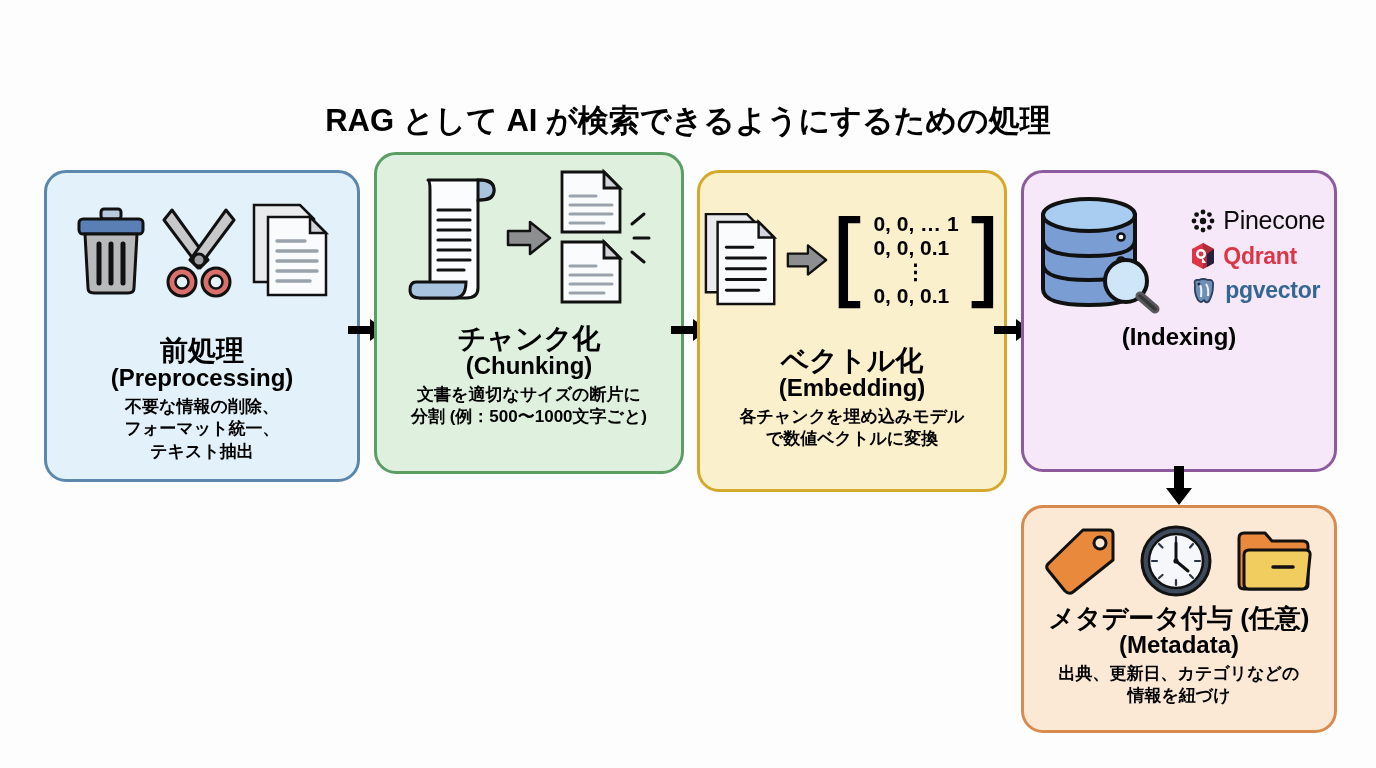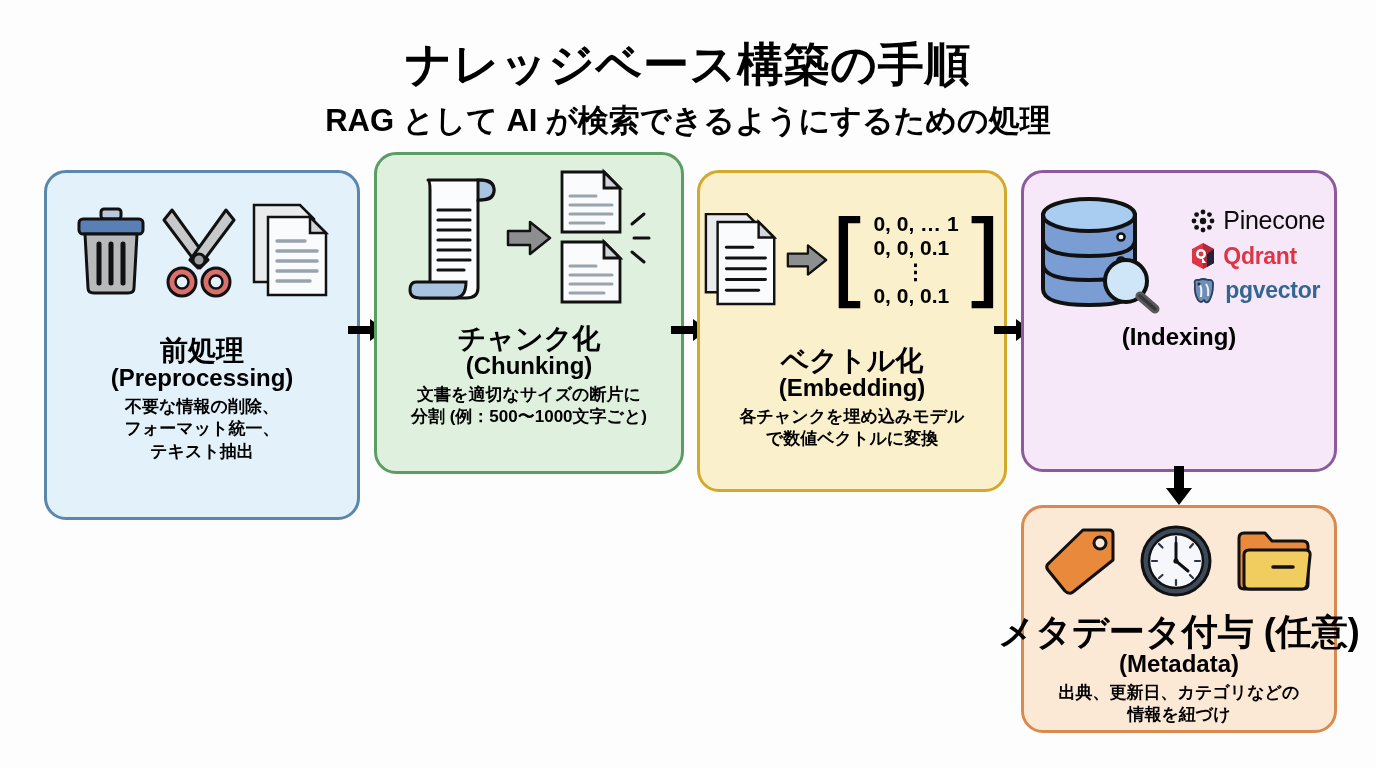--- a/index.html
+++ b/index.html
@@ -44,21 +44,21 @@
   .lbl-en {
     font-size: 24px; font-weight: 800; color: #000;
     text-align: center; line-height: 1.1; margin-top: -1px;
   }
   .lbl-desc {
     font-size: 17px; font-weight: 800; color: #000;
     text-align: center; line-height: 1.32; margin-top: 4px;
     white-space: pre-line;
   }
 
-  #box-pre     { left: 44px;   top: 170px;  width: 316px; height: 350px;
+  #box-pre     { left: 44px;   top: 170px;  width: 316px; height: 312px;
                  border-color:#5b87ad; background:#e3f1fa; }
   #box-chunk   { left: 374px;  top: 152px;  width: 310px; height: 322px;
                  border-color:#5a9e64; background:#dff0df; }
   #box-embed   { left: 697px;  top: 170px;  width: 310px; height: 322px;
                  border-color:#d4a82a; background:#fbf0cc; }
   #box-index   { left: 1021px; top: 170px;  width: 316px; height: 302px;
                  border-color:#8e5a9e; background:#f6e8f8; }
   #box-meta    { left: 1021px; top: 505px;  width: 316px; height: 228px;
                  border-color:#d98a4e; background:#fbe8d5; }
 
@@ -100,21 +100,20 @@
   .logo-text { font-size: 23px; font-weight: 600; letter-spacing: -0.3px; }
   .logo-pinecone .logo-text { color:#0b0b0b; font-weight: 400; font-size: 25px; }
   .logo-qdrant   .logo-text { color:#dc3545; font-weight: 700; }
   .logo-pgvector .logo-text { color:#336791; font-weight: 700; }
 </style>
 </head>
 <body>
 
 <div id="stage">
 
-  <div class="title-main">ナレッジベース構築の手順</div>
   <div class="title-sub">RAG として AI が検索できるようにするための処理</div>
 
   <div class="box" id="box-pre">
     <div class="icons" style="height:134px;margin-top:10px;gap:6px;">
 
       <svg width="78" height="92" viewBox="0 0 78 92">
         <rect x="29" y="5" width="20" height="10" rx="3" fill="#b9c9dd" stroke="#111" stroke-width="3"></rect>
         <rect x="7" y="15" width="64" height="15" rx="4" fill="#5a7fb5" stroke="#111" stroke-width="3"></rect>
         <path d="M13 30 L16 84 Q16 89 22 89 L56 89 Q62 89 62 84 L65 30 Z" fill="#b8b9ba" stroke="#111" stroke-width="3"></path>
         <line x1="27" y1="40" x2="27" y2="79" stroke="#111" stroke-width="5" stroke-linecap="round"></line>
@@ -355,19 +354,19 @@
         <circle cx="37" cy="37" r="2.6" fill="#111"></circle>
       </svg>
 
       <svg width="80" height="66" viewBox="0 0 80 66">
         <path d="M4 10 Q4 5 9 5 H30 L37 13 H68 Q73 13 73 18 V56 Q73 61 68 61 H9 Q4 61 4 56 Z" fill="#e8893c" stroke="#111" stroke-width="3" stroke-linejoin="round"></path>
         <path d="M14 22 H70 Q76 22 75 28 L72 57 Q71 61 66 61 H14 Q9 61 9 56 V27 Q9 22 14 22 Z" fill="#f0cd5e" stroke="#111" stroke-width="3" stroke-linejoin="round"></path>
         <line x1="38" y1="39" x2="58" y2="39" stroke="#111" stroke-width="3.5" stroke-linecap="round"></line>
       </svg>
     </div>
 
-    <div class="lbl-jp" style="margin-top:8px;font-size:36px;">メタデータ付与 (任意)</div>
+    <div class="lbl-jp" style="font-size:26px;">メタデータ付与 (任意)</div>
     <div class="lbl-en">(Metadata)</div>
     <div class="lbl-desc">出典、更新日、カテゴリなどの
 情報を紐づけ</div>
   </div>
 
 </div>
 
 </body></html>

